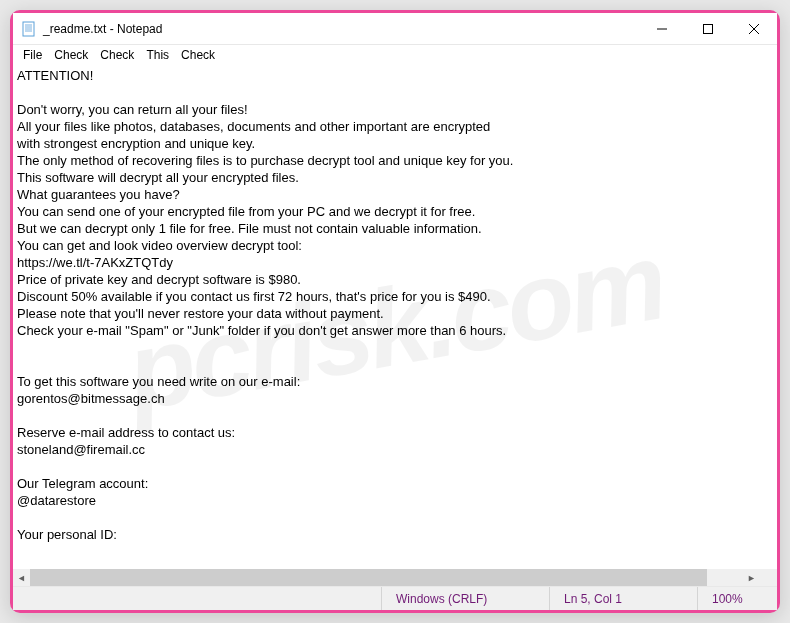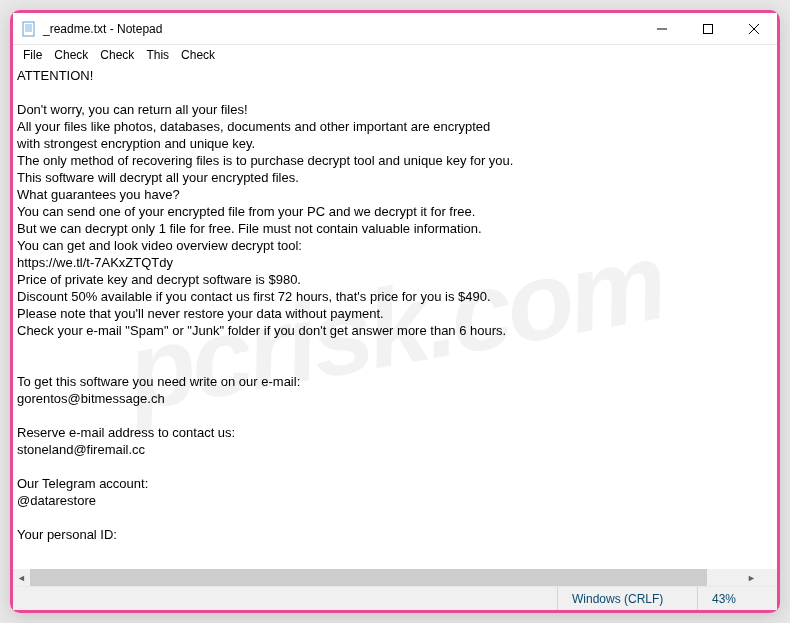--- a/index.html
+++ b/index.html
@@ -116,21 +116,22 @@
       width: 17px; height: 17px;
       background: #f0f0f0;
     }
     .statusbar {
       height: 24px;
       border-top: 1px solid #e8e8e8;
       background: #f0f0f0;
       display: flex;
       align-items: flex-start;
       font-size: 12px;
-      color: #0c4a6e;
+      color: #701a75;
+      gap: 28px;
     }
     .status-spacer { flex: 1; }
     .status-cell {
       padding: 0 14px;
       border-left: 1px solid #d4d4d4;
       height: 100%;
       display: flex;
       align-items: center;
     }
     .watermark {
@@ -228,16 +229,17 @@
         <div class="hscroll-thumb"></div>
       </div>
       <div class="hscroll-arrow">►</div>
     </div>
     <div class="vscroll"></div>
   </div>
 
   <div class="statusbar">
     <div class="status-spacer"></div>
     <div class="status-cell" style="min-width:140px">Windows (CRLF)</div>
-    <div class="status-cell" style="min-width:80px">43%</div>
+    <div class="status-cell" style="min-width:120px">Ln 5, Col 1</div>
+    <div class="status-cell" style="min-width:80px">100%</div>
   </div>
 
 </div>
 
 </body></html>

